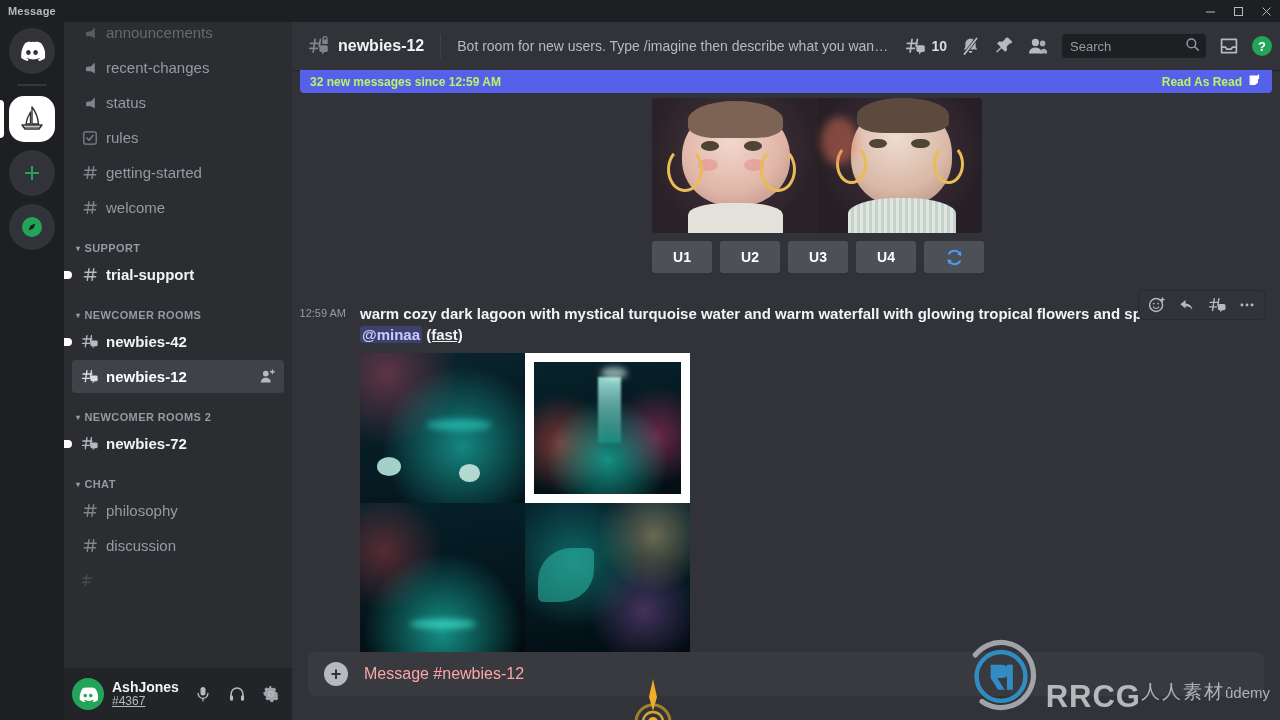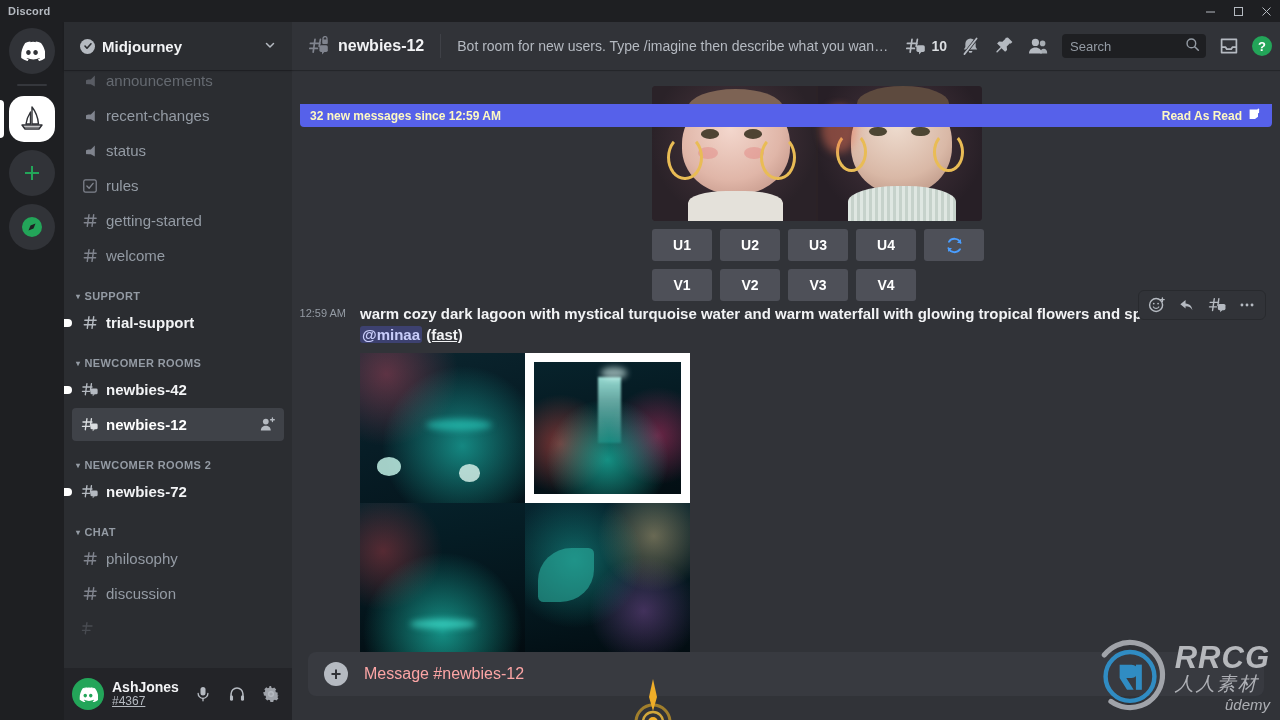--- a/index.html
+++ b/index.html
@@ -92,21 +92,21 @@
     display: flex; align-items: center; padding: 0 6px 0 8px; color: #949ba4; font-size: 13px;
   }
   .searchbox .sph { flex: 1; }
   .help-ic { width: 20px; height: 20px; border-radius: 50%; background: #23a559; color: #fff; display: flex; align-items: center; justify-content: center; font-size: 13px; font-weight: bold; }
 
   
   .msgs { flex: 1 1 auto; position: relative; overflow: hidden; }
   .newbanner {
     position: absolute; top: 0; left: 8px; right: 8px; height: 23px; z-index: 8;
     background: #5661ea; border-radius: 0 0 4px 4px; display: flex; align-items: center;
-    padding: 0 10px; color: #fef9c3; font-size: 12px; font-weight: 600; margin-top: 34px;
+    padding: 0 10px; color: #bef264; font-size: 12px; font-weight: 600;
   }
   .newbanner .mark { margin-left: auto; display: flex; align-items: center; gap: 6px; font-size: 12px; font-weight: 600; }
 
   .msg-area { padding: 0 0 0 0; position: relative; height: 100%; }
   .btnrow { display: flex; gap: 8px; margin-top: 8px; }
   .mbtn {
     width: 60px; height: 32px; border-radius: 3px; background: #4e5058;
     color: #fff; font-size: 14px; font-weight: bold; display: flex; align-items: center; justify-content: center;
   }
   .mbtn.refresh { background: #4e5058; color: #4a9eff; }
@@ -129,33 +129,33 @@
   .composer { flex: 0 0 auto; padding: 0 16px 24px 16px; background: #313338; }
   .composer-inner {
     background: #383a40; border-radius: 8px; height: 44px; display: flex; align-items: center; padding: 0 16px 0 16px; gap: 16px;
   }
   .plus { width: 24px; height: 24px; border-radius: 50%; background: #b5bac1; color: #313338; display: flex; align-items: center; justify-content: center; font-size: 18px; font-weight: bold; flex: 0 0 24px; line-height: 0; }
   .cph { color: #fca5a5; font-size: 16px; }
 
   
   .watermark { position: absolute; right: 10px; bottom: 8px; display: flex; align-items: flex-end; gap: 8px; opacity: .82; pointer-events: none; z-index: 20; }
   .wm-logo { width: 74px; height: 74px; }
-  .wm-txt { display: flex; flex-direction: column; line-height: 1; font-style: italic; }
+  .wm-txt { display: flex; flex-direction: row; line-height: 1; }
   .wm-rrcg { font-size: 31px; font-weight: bold; color: #d2d4d8; letter-spacing: 1px; font-family: "Liberation Sans", sans-serif; }
   .wm-cn { font-size: 19px; color: #c9cbd0; letter-spacing: 2px; margin-top: 1px; font-family: "DejaVu Sans", sans-serif; }
   .wm-udemy { font-size: 15px; color: #c9cbd0; text-align: right; margin-top: 4px; }
   .clickmark { position: absolute; left: 339px; top: 655px; z-index: 40; pointer-events: none; }
 </style>
 </head>
 <body>
 
 <div class="app">
 
   <div class="titlebar">
-    <span class="tb-title">Discord</span>
+    <span class="tb-title">Message</span>
     <div class="win-ctrls">
       <div class="win-btn">
         <svg width="11" height="11" viewBox="0 0 11 11">
             <line x1="1" y1="6" x2="10" y2="6" stroke="#b5bac1" stroke-width="1"></line>
           </svg>
       </div>
       <div class="win-btn">
         <svg width="11" height="11" viewBox="0 0 11 11">
             <rect x="1.5" y="1.5" width="8" height="8" fill="none" stroke="#b5bac1" stroke-width="1"></rect>
           </svg>
@@ -195,33 +195,20 @@
       </div>
       <div class="rail-item explore">
         <svg width="24" height="24" viewBox="0 0 24 24">
           <circle cx="12" cy="12" r="10" fill="#23a559"></circle>
           <path d="M15.5 8.5 L10.5 10.5 L8.5 15.5 L13.5 13.5 Z" fill="#1e1f22"></path>
         </svg>
       </div>
     </div>
 
     <div class="sidebar">
-      <div class="guild-header">
-        <span class="guild-check">
-          <svg width="10" height="10" viewBox="0 0 10 10">
-              <polyline points="2,5 4,7.2 8,2.8" fill="none" stroke="#2b2d31" stroke-width="1.6" stroke-linecap="round" stroke-linejoin="round"></polyline>
-            </svg>
-        </span>
-        <span class="guild-name">Midjourney</span>
-        <span class="guild-caret">
-          <svg width="12" height="12" viewBox="0 0 12 12">
-              <polyline points="2.5,4.5 6,8 9.5,4.5" fill="none" stroke="#b5bac1" stroke-width="1.5" stroke-linecap="round" stroke-linejoin="round"></polyline>
-            </svg>
-        </span>
-      </div>
 
       <div class="chan-scroll">
         <div class="chan-list">
 
           <div class="chan" style="opacity:.55">
             <span class="cicon">
               <svg width="16" height="16" viewBox="0 0 20 20">
                   <path fill="#80848e" d="M16 3v14l-5-3H8a3 3 0 0 1 0-6h3l5-5zM5 9h2v5H6a1 1 0 0 1-1-1V9z"></path>
                 </svg>
             </span>
@@ -473,21 +460,21 @@
               <svg width="14" height="13" viewBox="0 0 14 13">
                   <path fill="#ffffff" d="M1.6 1.6h8.4v7.2l-3 2.2H1.6z"></path>
                   <path d="M10.4 1.2v3.4" stroke="#fff" stroke-width="1.4" stroke-linecap="round"></path>
                 </svg>
             </span>
           </span>
         </div>
 
         <div class="msg-area">
 
-          <div style="position:absolute; left:360px; top:16px;">
+          <div style="position:absolute; left:360px; top:28px;">
             <div style="width:330px; height:135px; border-radius:4px; overflow:hidden; display:flex; gap:2px; background:#2b2226;">
               <div style="flex:1; position:relative; background:radial-gradient(circle at 50% 40%, #4d3740 0%, #2a2228 72%);">
                 <div style="position:absolute; left:18%; top:6%; width:66%; height:74%; border-radius:50% 50% 46% 46%; background:radial-gradient(circle at 45% 35%, #f3d7cd 0%, #e0b6a8 58%, #b88a7c 100%);"></div>
                 <div style="position:absolute; left:22%; top:2%; width:58%; height:28%; border-radius:50% 50% 30% 30%; background:#7d6354;"></div>
                 <div style="position:absolute; left:30%; top:32%; width:11%; height:7%; border-radius:50%; background:#4e4433;"></div>
                 <div style="position:absolute; left:56%; top:32%; width:11%; height:7%; border-radius:50%; background:#4e4433;"></div>
                 <div style="position:absolute; left:28%; top:45%; width:12%; height:9%; border-radius:50%; background:rgba(226,130,128,.45);"></div>
                 <div style="position:absolute; left:56%; top:45%; width:12%; height:9%; border-radius:50%; background:rgba(226,130,128,.45);"></div>
                 <div style="position:absolute; left:9%; top:36%; width:22%; height:34%; border:3px solid #e9bc55; border-radius:50%; border-top-color:transparent;"></div>
                 <div style="position:absolute; left:66%; top:36%; width:22%; height:34%; border:3px solid #e9bc55; border-radius:50%; border-top-color:transparent;"></div>
@@ -511,26 +498,20 @@
               <div class="mbtn">U3</div>
               <div class="mbtn">U4</div>
               <div class="mbtn refresh">
                 <svg width="19" height="19" viewBox="0 0 20 20">
                   <path d="M16.4 7.2A7 7 0 0 0 4.2 6" fill="none" stroke="#4a9eff" stroke-width="2" stroke-linecap="round"></path>
                   <path d="M3.6 12.8A7 7 0 0 0 15.8 14" fill="none" stroke="#4a9eff" stroke-width="2" stroke-linecap="round"></path>
                   <path d="M16.8 3.2v4.2h-4.2z" fill="#4a9eff"></path>
                   <path d="M3.2 16.8v-4.2h4.2z" fill="#4a9eff"></path>
                 </svg>
               </div>
-            </div>
-            <div class="btnrow">
-              <div class="mbtn">V1</div>
-              <div class="mbtn">V2</div>
-              <div class="mbtn">V3</div>
-              <div class="mbtn">V4</div>
             </div>
           </div>
 
           <div class="msg" style="position:absolute; left:0; right:0; top:230px;">
             <div class="hovertools">
               <span class="ht-ic">
                 <svg width="18" height="18" viewBox="0 0 20 20">
                     <circle cx="9" cy="10" r="7.2" fill="none" stroke="#b5bac1" stroke-width="1.6"></circle>
                     <circle cx="6.4" cy="8.4" r="1" fill="#b5bac1"></circle>
                     <circle cx="11.2" cy="8.4" r="1" fill="#b5bac1"></circle>

